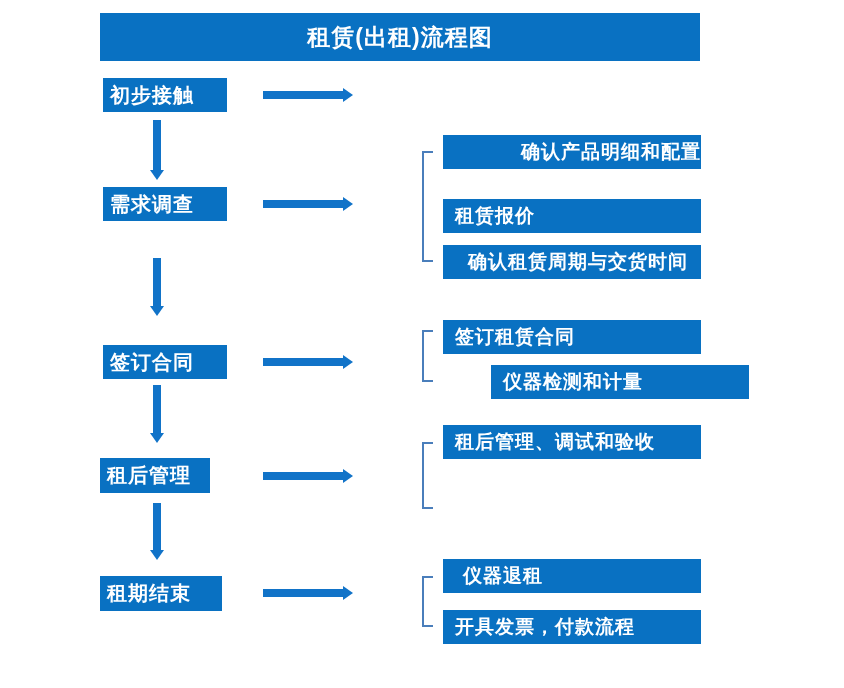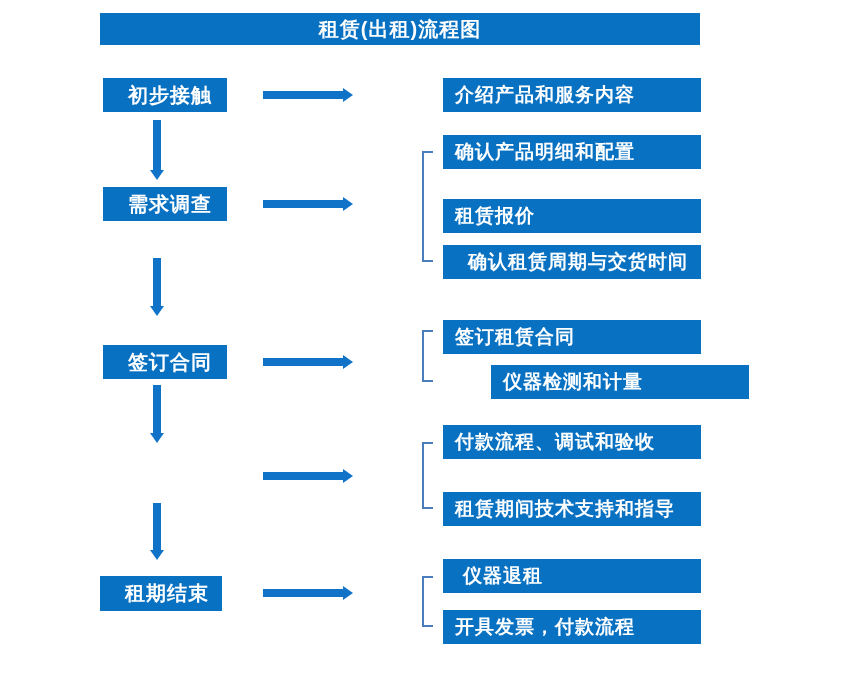--- a/index.html
+++ b/index.html
@@ -15,25 +15,25 @@
     background:#0971C2;
     color:#ffffff;
     font-weight:bold;
     display:flex;
     align-items:center;
     box-sizing:border-box;
     letter-spacing:1px;
     white-space:nowrap;
   }
   .title-bar {
-    left:100px; top:13px; width:600px; height:32px;
+    left:100px; top:13px; width:600px; height:48px;
     justify-content:center;
-    font-size:20px;
+    font-size:23px;
   }
-  .step   { font-size:20px; padding-left:25px;  }
+  .step   { font-size:20px; padding-left:7px;  }
   .detail { left:443px; width:258px; height:34px; font-size:19px; padding-left:12px; }
 
   
   .harrow { position:absolute; left:263px; width:90px; height:14px; }
   .harrow .shaft {
     position:absolute; left:0; top:3px; width:81px; height:8px;
     background:#1173C8;
   }
   .harrow .head {
     position:absolute; right:0; top:0; width:0; height:0;
@@ -74,47 +74,44 @@
 
   <div class="box step" style="left:103px; top:78px;  width:124px; height:34px;">
     <span>初步接触</span>
   </div>
   <div class="box step" style="left:103px; top:187px; width:124px; height:34px;">
     <span>需求调查</span>
   </div>
   <div class="box step" style="left:103px; top:345px; width:124px; height:34px;">
     <span>签订合同</span>
   </div>
+  <div class="box step" style="left:100px; top:458px; width:110px; height:35px;">
+    <span>租后管理</span>
+  </div>
   <div class="box step" style="left:100px; top:576px; width:122px; height:35px;">
     <span>租期结束</span>
   </div>
 
-  <div class="box detail" style="top:78px;">
-    <span>介绍产品和服务内容</span>
-  </div>
-  <div class="box detail" style="top:135px;">
+  <div class="box detail" style="top:135px;justify-content:flex-end;">
     <span>确认产品明细和配置</span>
   </div>
   <div class="box detail" style="top:199px;">
     <span>租赁报价</span>
   </div>
   <div class="box detail" style="top:245px;justify-content:center;">
     <span>确认租赁周期与交货时间</span>
   </div>
   <div class="box detail" style="top:320px;">
     <span>签订租赁合同</span>
   </div>
   <div class="box detail" style="top:365px;margin-left:48px;">
     <span>仪器检测和计量</span>
   </div>
   <div class="box detail" style="top:425px;">
-    <span>付款流程、调试和验收</span>
-  </div>
-  <div class="box detail" style="top:492px;">
-    <span>租赁期间技术支持和指导</span>
+    <span>租后管理、调试和验收</span>
   </div>
   <div class="box detail" style="top:559px;padding-left:20px;">
     <span>仪器退租</span>
   </div>
   <div class="box detail" style="top:610px;">
     <span>开具发票，付款流程</span>
   </div>
 
   <div class="harrow" style="top:88px;">
     <div class="shaft"></div>

